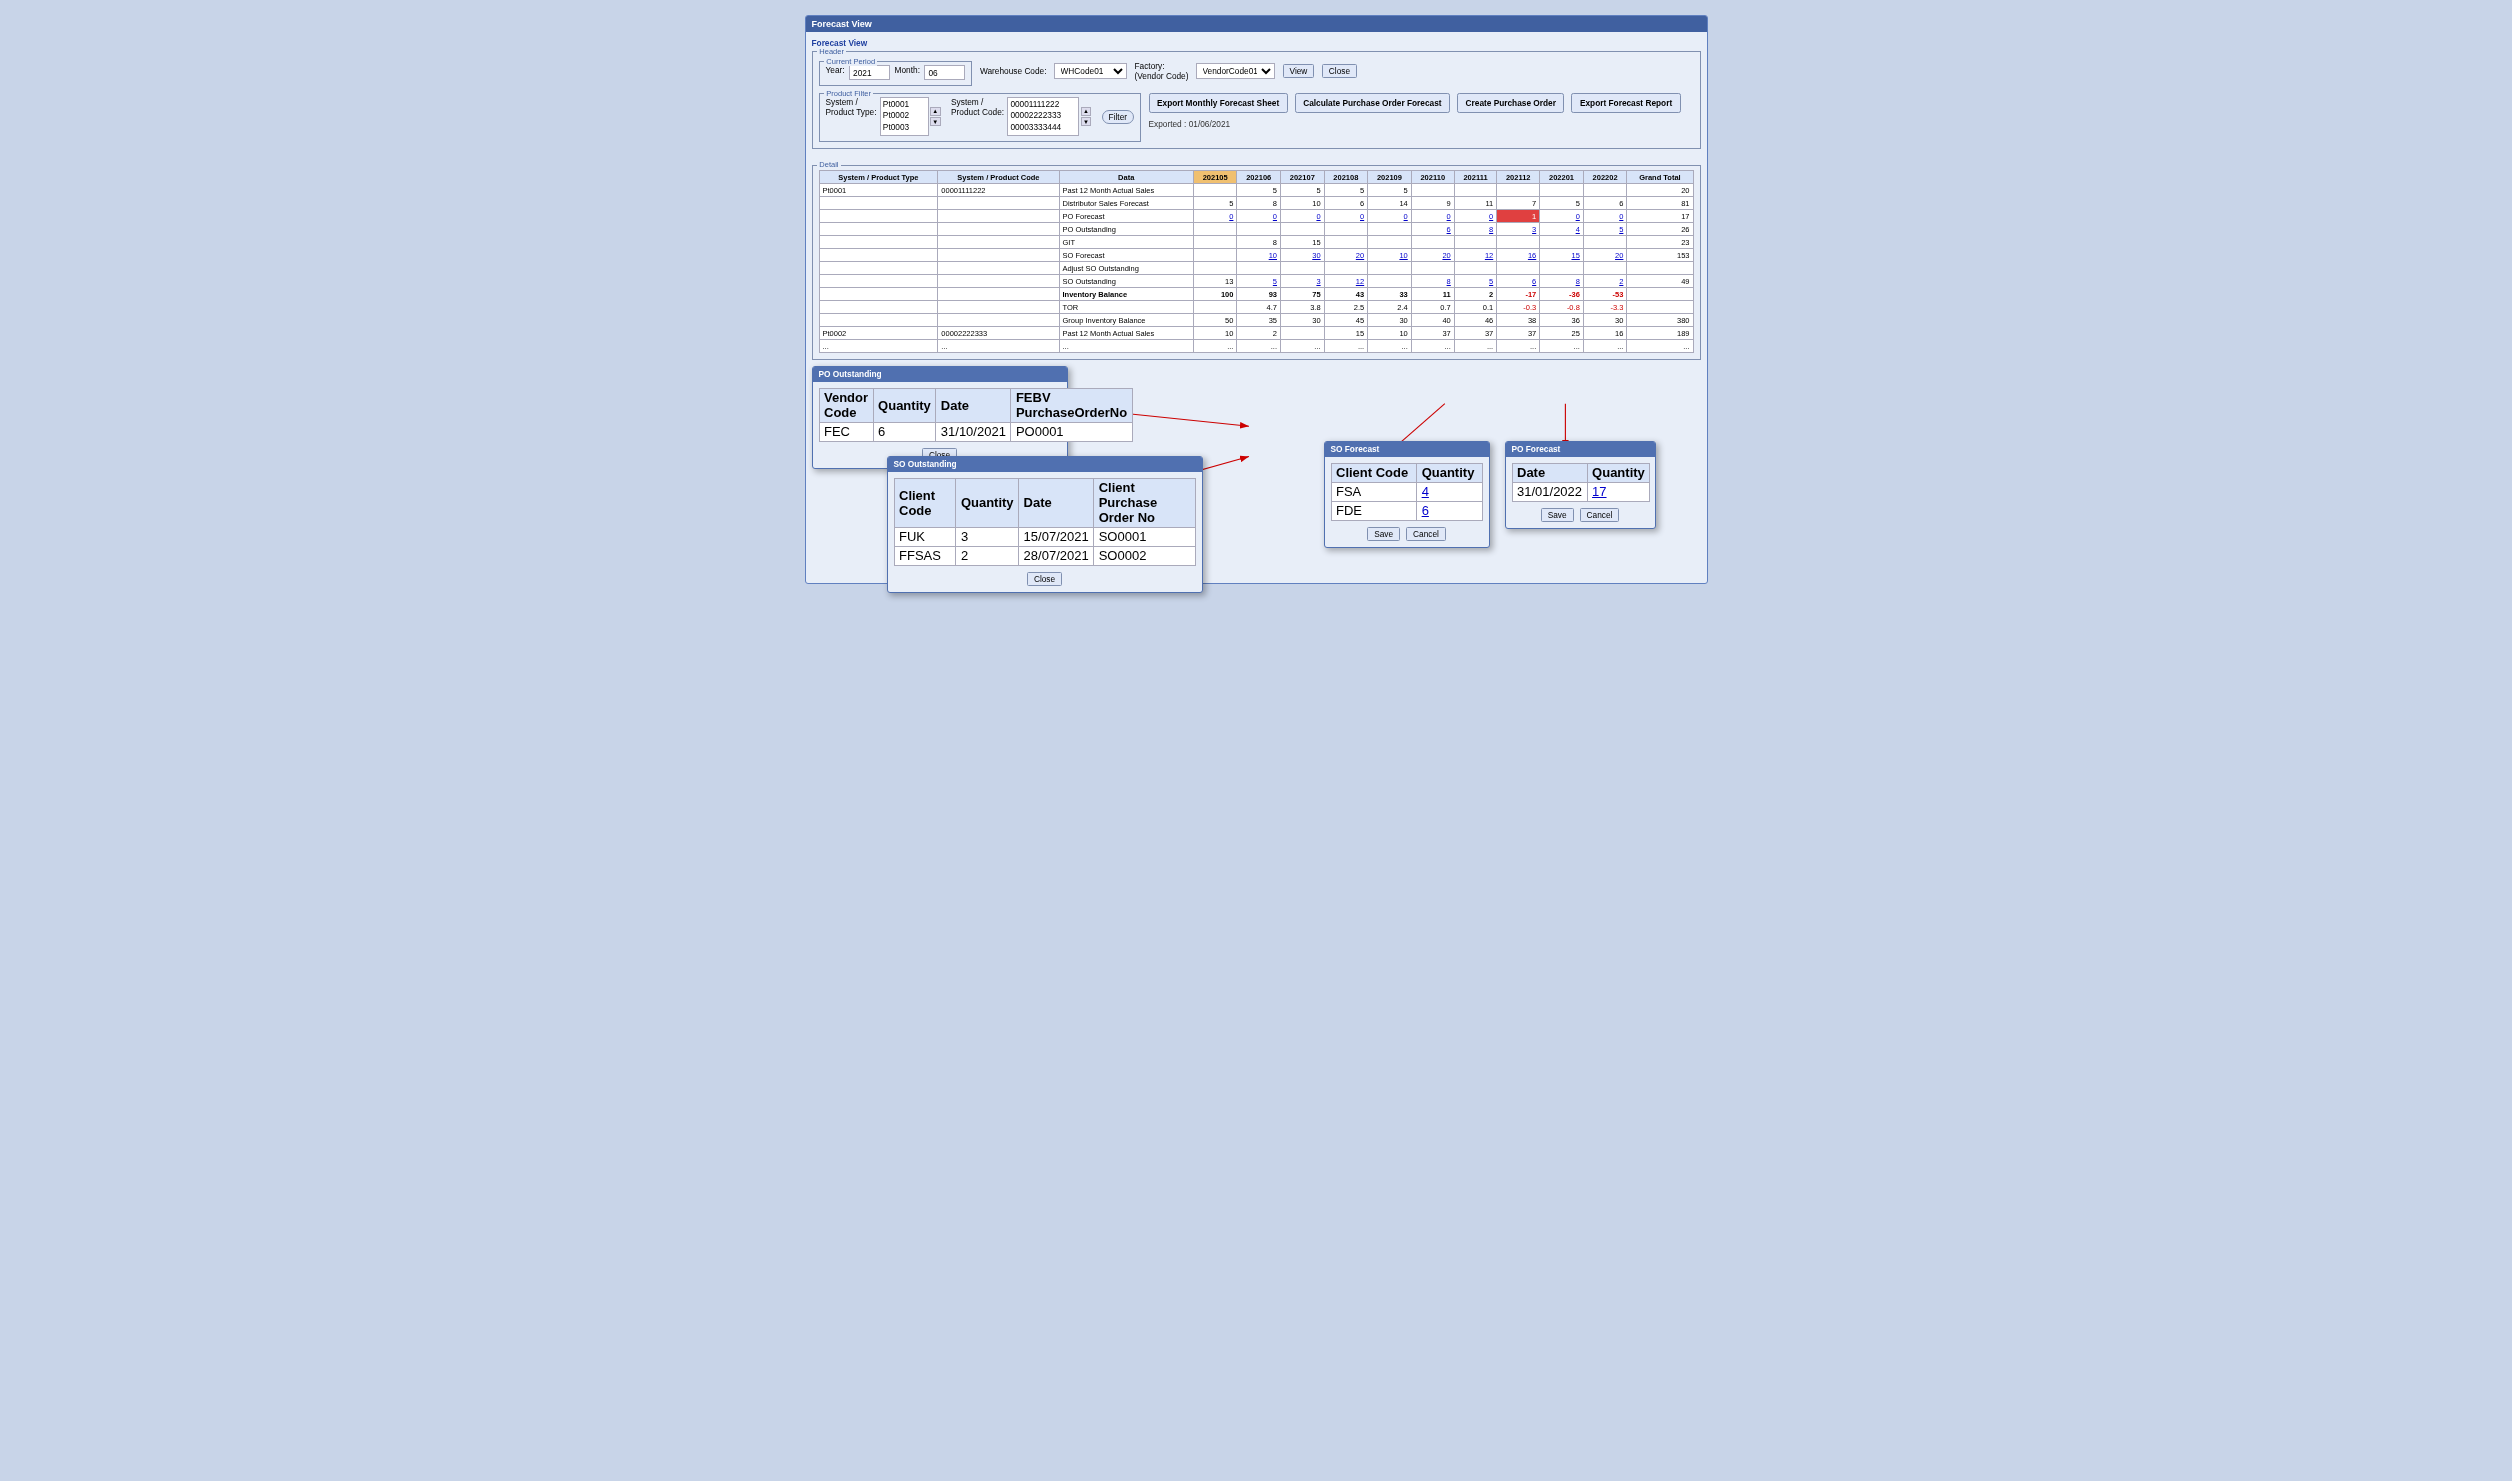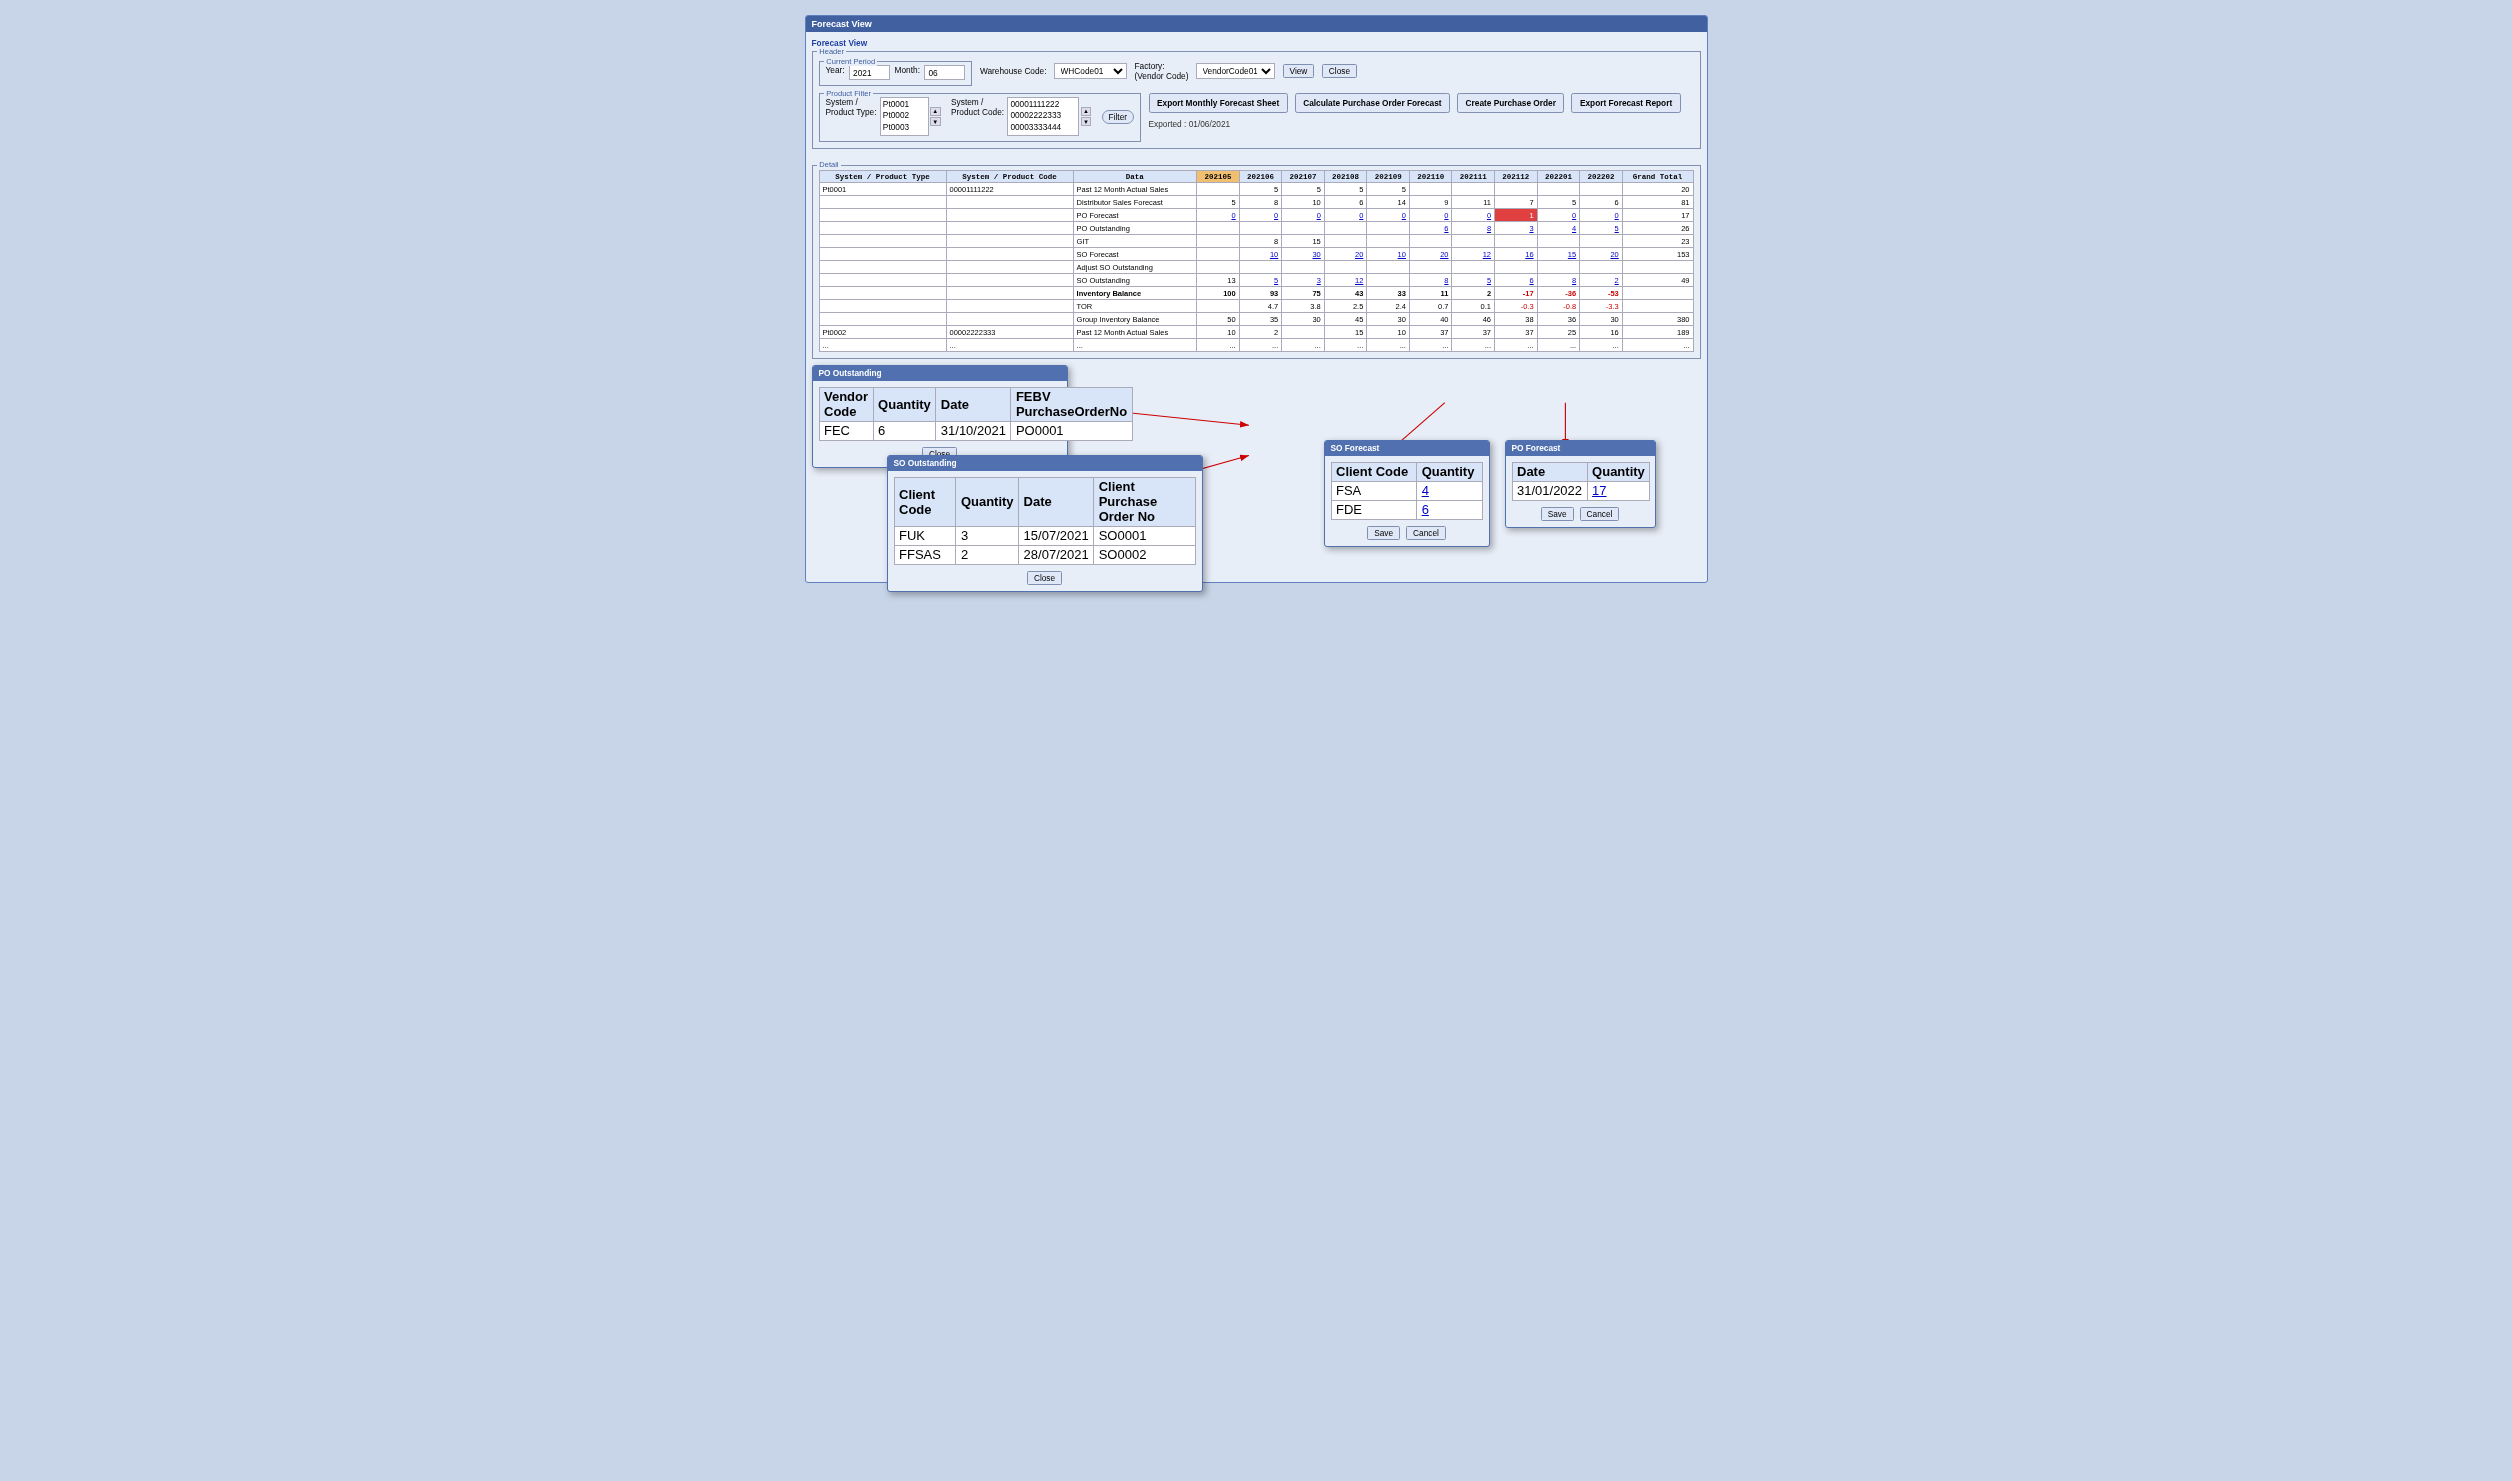--- a/index.html
+++ b/index.html
@@ -184,21 +184,20 @@
       width: 100%;
       font-size: 7.5px;
     }
     table.data-table th {
       background: #d8e4f8;
       border: 0.8px solid #aab;
       padding: 1.5px 3px;
       text-align: center;
       font-weight: bold;
       white-space: nowrap;
-      font-family: Liberation Mono, monospace;
     }
     table.data-table th.col-orange {
       background: #f0c070;
     }
     table.data-table td {
       border: 0.8px solid #aab;
       padding: 1.5px 3px;
       white-space: nowrap;
       background: white;
     }

